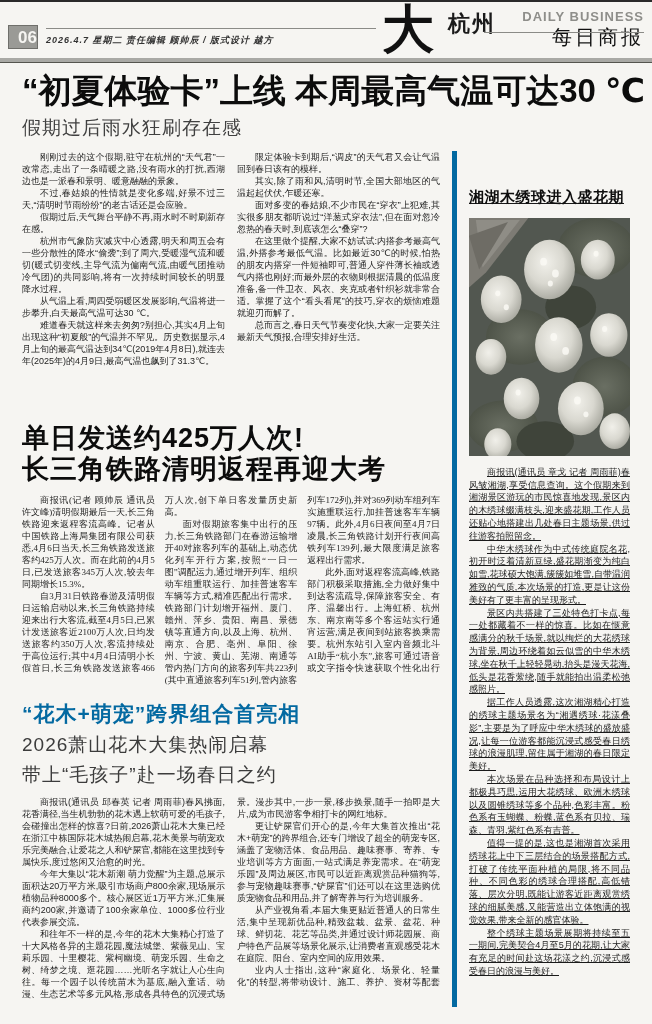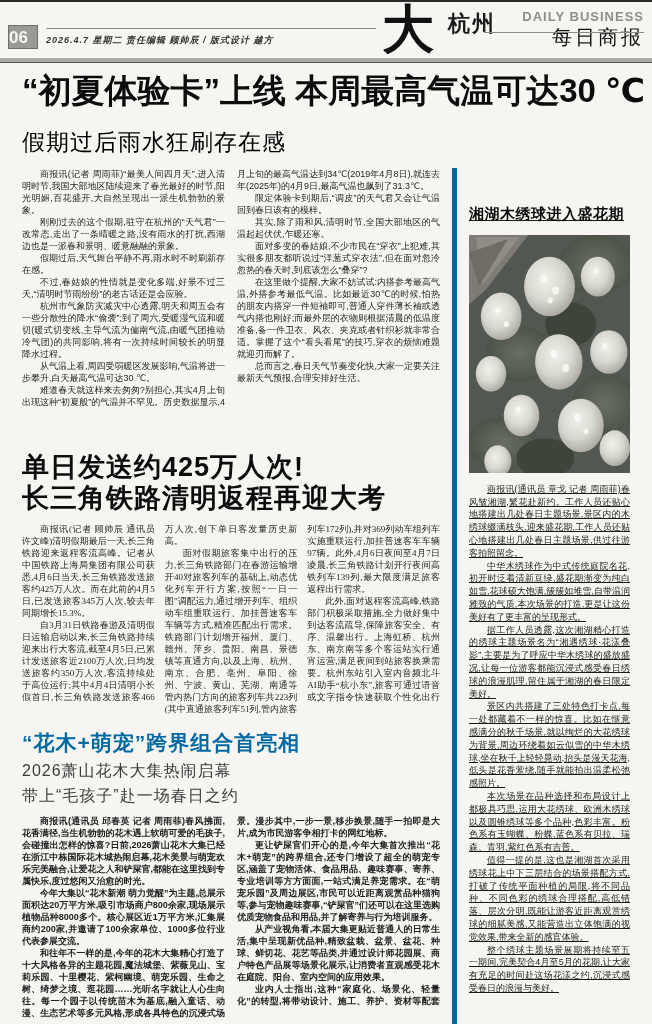--- a/index.html
+++ b/index.html
@@ -8,57 +8,57 @@
   #page {
     width:652px; height:1024px; margin:0 auto; background:#f6f5f2;
     color:#1a1a1a; overflow:hidden; position:relative;
     border-top:2px solid #2a2a2a;
   }
   
   #masthead { padding:4px 8px 0 8px; height:56px; position:relative; }
   .mast-row { display:flex; align-items:flex-end; }
   .page-no {
     width:30px; height:24px; background:#9a9a96; color:#f6f5f2;
-    font-size:17px; font-weight:bold; text-align:left; line-height:24px;
+    font-size:17px; font-weight:bold; text-align:right; line-height:24px;
     border:1px solid #6f6f6b; margin-bottom:4px;
   }
   .date-cluster { margin-left:8px; margin-bottom:6px; }
   .date-cluster .rule-thin { width:330px; height:1px; background:#8b8b87; margin-bottom:5px; }
   .date-line { font-size:9px; font-weight:bold; color:#333; letter-spacing:1px; white-space:nowrap;font-style:italic; }
   .mast-center { display:flex; align-items:center; margin-left:6px; margin-bottom:0; }
   .big-char { font-family:"DejaVu Serif","Liberation Serif",serif; font-size:52px; font-weight:bold; line-height:0.9; color:#111; }
   .city { font-size:22px; font-weight:bold; letter-spacing:2px; margin-left:14px; margin-bottom:10px; }
   .mast-right { margin-left:auto; text-align:right; margin-bottom:2px; }
   .eng-title { font-size:13px; color:#8e8e8a; font-weight:bold; letter-spacing:1px; }
   .paper-name { font-size:20px; font-weight:normal; letter-spacing:3px; color:#111; }
   .right-rule { width:160px; height:1px; background:#8b8b87; position:absolute; right:8px; top:30px; }
   #masthead-bottom { height:5px; background:#a9a9a5; border-bottom:1px solid #55554f; }
   
   #content { padding:8px 22px 0 22px; }
   .headline-1 { font-size:33px; font-weight:bold; letter-spacing:0px; color:#0c0c0c; line-height:1.2; white-space:nowrap; }
-  .subhead-1 { font-size:23px; color:#000000; margin-top:16px; letter-spacing:1px; }
+  .subhead-1 { font-size:19px; color:#404040; margin-top:4px; letter-spacing:1px; }
   #body-flex { display:flex; margin-top:10px; }
   #left-col { width:418px; flex:0 0 418px; }
   #right-col {
     flex:1; margin-left:12px; border-left:5px solid #0369a1; padding-left:12px;
     display:flex; flex-direction:column; height:856px;text-decoration:underline;
   }
   
   .cols-2 { column-count:2; column-gap:12px; }
   .cols-3 { column-count:3; column-gap:10px;font-family:Liberation Serif, serif; }
   .bodytext { font-size:9px; line-height:12px; text-align:justify; color:#1f1f1f; overflow:hidden; }
   .bodytext p { text-indent:2em; }
   #a1-body { height:272px; }
   #a2-body { height:192px; line-height:12px; }
   #a3-body { height:212px; }
   
-  .headline-2 { font-size:27px; font-weight:bold; line-height:1.18; color:#0c0c0c; margin-top:12px; letter-spacing:1px; }
+  .headline-2 { font-size:27px; font-weight:bold; line-height:1.18; color:#0c0c0c; margin-top:0; letter-spacing:1px; }
   
   .headline-3a { font-size:21px; font-weight:bold; color:#0369a1; margin-top:14px; letter-spacing:1px; }
-  .headline-3b { font-size:16px; color:#3c3c3c; margin-top:4px; letter-spacing:1px; }
+  .headline-3b { font-size:19px; color:#3c3c3c; margin-top:4px; letter-spacing:1px; }
   
   .sb-title { font-size:15px; font-weight:bold; line-height:1.55; margin-top:34px; color:#0e0e0e; letter-spacing:0.5px; }
   .sb-photo { width:100%; height:238px; margin-top:10px; display:block; }
   .sb-text { margin-top:10px; font-size:9px; line-height:12.8px; text-align:justify; color:#1f1f1f; overflow:hidden; flex:1; }
   .sb-text p { text-indent:2em; }
 </style>
 </head>
 <body>
 
 <div id="page">
@@ -86,24 +86,23 @@
   <div id="content">
 
     <div class="headline-1">“初夏体验卡”上线  本周最高气温可达30 ℃</div>
     <div class="subhead-1">假期过后雨水狂刷存在感</div>
 
     <div id="body-flex">
 
       <div id="left-col">
 
         <div id="a1-body" class="bodytext cols-2">
-            <p>商报讯(记者 周雨菲)“最美人间四月天”,进入清明时节,我国大部地区陆续迎来了春光最好的时节,阳光明媚,百花盛开,大自然呈现出一派生机勃勃的景象。</p>
             <p>刚刚过去的这个假期,驻守在杭州的“天气君”一改常态,走出了一条晴暖之路,没有雨水的打扰,西湖边也是一派春和景明、暖意融融的景象。</p>
+            <p>不过,春姑娘的性情就是变化多端,好景不过三天,“清明时节雨纷纷”的老古话还是会应验。</p>
             <p>假期过后,天气舞台平静不再,雨水时不时刷新存在感。</p>
-            <p>不过,春姑娘的性情就是变化多端,好景不过三天,“清明时节雨纷纷”的老古话还是会应验。</p>
             <p>杭州市气象防灾减灾中心透露,明天和周五会有一些分散性的降水“偷袭”;到了周六,受暖湿气流和暖切(暖式切变线,主导气流为偏南气流,由暖气团推动冷气团)的共同影响,将有一次持续时间较长的明显降水过程。</p>
             <p>从气温上看,周四受弱暖区发展影响,气温将进一步攀升,白天最高气温可达30 ℃。</p>
             <p>难道春天就这样来去匆匆?别担心,其实4月上旬出现这种“初夏般”的气温并不罕见。历史数据显示,4月上旬的最高气温达到34℃(2019年4月8日),就连去年(2025年)的4月9日,最高气温也飙到了31.3℃。</p>
             <p>限定体验卡到期后,“调皮”的天气君又会让气温回到春日该有的模样。</p>
             <p>其实,除了雨和风,清明时节,全国大部地区的气温起起伏伏,乍暖还寒。</p>
             <p>面对多变的春姑娘,不少市民在“穿衣”上犯难,其实很多朋友都听说过“洋葱式穿衣法”,但在面对忽冷忽热的春天时,到底该怎么“叠穿”?</p>
             <p>在这里做个提醒,大家不妨试试:内搭参考最高气温,外搭参考最低气温。比如最近30℃的时候,怕热的朋友内搭穿一件短袖即可,普通人穿件薄长袖或透气内搭也刚好;而最外层的衣物则根据清晨的低温度准备,备一件卫衣、风衣、夹克或者针织衫就非常合适。掌握了这个“看头看尾”的技巧,穿衣的烦恼难题就迎刃而解了。</p>
             <p>总而言之,春日天气节奏变化快,大家一定要关注最新天气预报,合理安排好生活。</p>
           </div>
 
@@ -114,21 +113,21 @@
         <div id="a2-body" class="bodytext cols-3" style="margin-top:8px;">
             <p>商报讯(记者 顾帅辰 通讯员 许文峰)清明假期最后一天,长三角铁路迎来返程客流高峰。记者从中国铁路上海局集团有限公司获悉,4月6日当天,长三角铁路发送旅客约425万人次。而在此前的4月5日,已发送旅客345万人次,较去年同期增长15.3%。</p>
             <p>自3月31日铁路春游及清明假日运输启动以来,长三角铁路持续迎来出行大客流,截至4月5日,已累计发送旅客近2100万人次,日均发送旅客约350万人次,客流持续处于高位运行;其中4月4日清明小长假首日,长三角铁路发送旅客466万人次,创下单日客发量历史新高。</p>
             <p>面对假期旅客集中出行的压力,长三角铁路部门在春游运输增开40对旅客列车的基础上,动态优化列车开行方案,按照“一日一图”调配运力,通过增开列车、组织动车组重联运行、加挂普速客车车辆等方式,精准匹配出行需求。铁路部门计划增开福州、厦门、赣州、萍乡、贵阳、南昌、景德镇等直通方向,以及上海、杭州、南京、合肥、亳州、阜阳、徐州、宁波、黄山、芜湖、南通等管内热门方向的旅客列车共223列(其中直通旅客列车51列,管内旅客列车172列),并对369列动车组列车实施重联运行,加挂普速客车车辆97辆。此外,4月6日夜间至4月7日凌晨,长三角铁路计划开行夜间高铁列车139列,最大限度满足旅客返程出行需求。</p>
             <p>此外,面对返程客流高峰,铁路部门积极采取措施,全力做好集中到达客流疏导,保障旅客安全、有序、温馨出行。上海虹桥、杭州东、南京南等多个客运站实行通宵运营,满足夜间到站旅客换乘需要。杭州东站引入室内音频北斗AI助手“杭小东”,旅客可通过语音或文字指令快速获取个性化出行方案,享受信息查询、站内导航等智慧出行带来的便利。</p>
           </div>
 
         <div class="headline-3a">“花木+萌宠”跨界组合首亮相</div>
         <div class="headline-3b">2026萧山花木大集热闹启幕</div>
         <div class="headline-3b">带上“毛孩子”赴一场春日之约</div>
-        <div id="a3-body" class="bodytext cols-2" style="margin-top:8px;font-weight:bold;">
+        <div id="a3-body" class="bodytext cols-2" style="margin-top:8px;">
             <p>商报讯(通讯员 邱春英 记者 周雨菲)春风拂面,花香满径,当生机勃勃的花木遇上软萌可爱的毛孩子,会碰撞出怎样的惊喜?日前,2026萧山花木大集已经在浙江中栋国际花木城热闹启幕,花木美景与萌宠欢乐完美融合,让爱花之人和铲屎官,都能在这里找到专属快乐,度过悠闲又治愈的时光。</p>
             <p>今年大集以“花木新潮 萌力觉醒”为主题,总展示面积达20万平方米,吸引市场商户800余家,现场展示植物品种8000多个。核心展区近1万平方米,汇集展商约200家,并邀请了100余家单位、1000多位行业代表参展交流。</p>
             <p>和往年不一样的是,今年的花木大集精心打造了十大风格各异的主题花园,魔法城堡、紫薇见山、宝莉乐园、十里樱花、紫柯幽境、萌宠乐园、生命之树、绮梦之境、逛花园……光听名字就让人心生向往。每一个园子以传统苗木为基底,融入童话、动漫、生态艺术等多元风格,形成各具特色的沉浸式场景。漫步其中,一步一景,移步换景,随手一拍即是大片,成为市民游客争相打卡的网红地标。</p>
             <p>更让铲屎官们开心的是,今年大集首次推出“花木+萌宠”的跨界组合,还专门增设了超全的萌宠专区,涵盖了宠物活体、食品用品、趣味赛事、寄养、专业培训等方方面面,一站式满足养宠需求。在“萌宠乐园”及周边展区,市民可以近距离观赏品种猫狗等,参与宠物趣味赛事,“铲屎官”们还可以在这里选购优质宠物食品和用品,并了解寄养与行为培训服务。</p>
             <p>从产业视角看,本届大集更贴近普通人的日常生活,集中呈现新优品种,精致盆栽、盆景、盆花、种球、鲜切花、花艺等品类,并通过设计师花园展、商户特色产品展等场景化展示,让消费者直观感受花木在庭院、阳台、室内空间的应用效果。</p>
             <p>业内人士指出,这种“家庭化、场景化、轻量化”的转型,将带动设计、施工、养护、资材等配套服务联动增长,为花木产业开辟更稳定的消费端增量市场。</p>
           </div>
       </div>
 
       <div id="right-col">
@@ -182,24 +181,24 @@
               <circle cx="114" cy="134" r="4"></circle>
             <circle cx="160" cy="112" r="3"></circle>
               <circle cx="128" cy="184" r="4"></circle>
               <circle cx="138" cy="198" r="3"></circle>
             <circle cx="58" cy="176" r="3"></circle>
               <circle cx="150" cy="36" r="3"></circle>
           </g>
         </svg>
 
         <div class="sb-text">
-            <p>商报讯(通讯员 章戈 记者 周雨菲)春风皱湘湖,繁花赴新约。工作人员还贴心地搭建出几处春日主题场景,景区内的木绣球缀满枝头,迎来盛花期,工作人员还贴心地搭建出几处春日主题场景,供过往游客拍照留念。</p>
+            <p>商报讯(通讯员 章戈 记者 周雨菲)春风皱湘湖,享受信息查询。这个假期来到湘湖景区游玩的市民惊喜地发现,景区内的木绣球缀满枝头,迎来盛花期,工作人员还贴心地搭建出几处春日主题场景,供过往游客拍照留念。</p>
             <p>中华木绣球作为中式传统庭院名花,初开时泛着清新豆绿,盛花期渐变为纯白如雪,花球硕大饱满,簇簇如堆雪,自带温润雅致的气质,本次场景的打造,更是让这份美好有了更丰富的呈现形式。</p>
+            <p>景区内共搭建了三处特色打卡点,每一处都藏着不一样的惊喜。比如在惬意感满分的秋千场景,就以绚烂的大花绣球为背景,周边环绕着如云似雪的中华木绣球,坐在秋千上轻轻晃动,抬头是漫天花海,低头是花香萦绕,随手就能拍出温柔松弛感照片。</p>
             <p>据工作人员透露,这次湘湖精心打造的绣球主题场景名为“湘遇绣球·花漾叠影”,主要是为了呼应中华木绣球的盛放盛况,让每一位游客都能沉浸式感受春日绣球的浪漫肌理,留住属于湘湖的春日限定美好。</p>
-            <p>景区内共搭建了三处特色打卡点,每一处都藏着不一样的惊喜。比如在惬意感满分的秋千场景,就以绚烂的大花绣球为背景,周边环绕着如云似雪的中华木绣球,坐在秋千上轻轻晃动,抬头是漫天花海,低头是花香萦绕,随手就能拍出温柔松弛感照片。</p>
             <p>本次场景在品种选择和布局设计上都极具巧思,运用大花绣球、欧洲木绣球以及圆锥绣球等多个品种,色彩丰富。粉色系有玉蝴蝶、粉蝶,蓝色系有贝拉、瑞森、青羽,紫红色系有吉普。</p>
             <p>值得一提的是,这也是湘湖首次采用绣球花上中下三层结合的场景搭配方式,打破了传统平面种植的局限,将不同品种、不同色彩的绣球合理搭配,高低错落、层次分明,既能让游客近距离观赏绣球的细腻美感,又能营造出立体饱满的视觉效果,带来全新的感官体验。</p>
             <p>整个绣球主题场景展期将持续至五一期间,完美契合4月至5月的花期,让大家有充足的时间赴这场花漾之约,沉浸式感受春日的浪漫与美好。</p>
           </div>
       </div>
     </div>
   </div>
 </div>
 
 </body></html>

